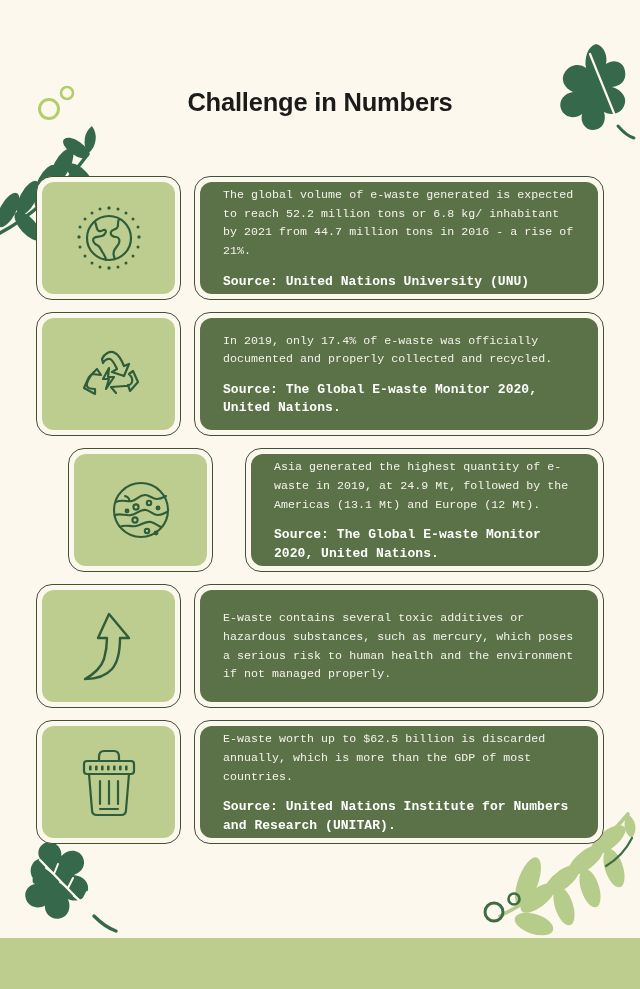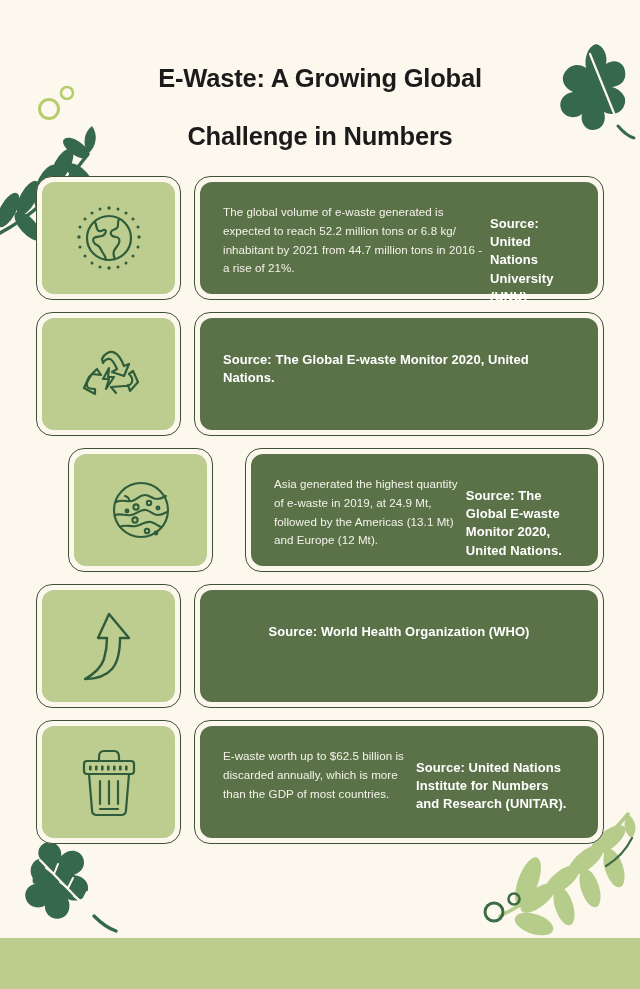--- a/index.html
+++ b/index.html
@@ -72,21 +72,21 @@
     display:flex; align-items:center; justify-content:center;
   }
   .icon-tile svg { display:block; }
 
   .text-outline { flex:1 1 auto; margin-left:13px; }
   .text-card {
     width:100%; height:100%;
     background:#5b7248;
     border-radius:12px;
     padding:21px 23px 20px 23px;
-    display:flex; flex-direction:row; justify-content:center;
+    display:flex; flex-direction:column; justify-content:center;font-family:Liberation Mono, monospace;
   }
   .stat-body {
     color:#f4f3ea;
     font-size:11.6px;
     line-height:1.62;
     letter-spacing:0.05px;
   }
   .stat-source {
     color:#ffffff;
     font-size:13px;
@@ -184,21 +184,20 @@
 <div class="deco" id="deco-circles-bottomright">
   <svg width="46" height="34" viewBox="0 0 46 34">
     <circle cx="12" cy="22" r="9" fill="none" stroke="#3f6b45" stroke-width="3"></circle>
     <circle cx="32" cy="9" r="5.5" fill="none" stroke="#3f6b45" stroke-width="2.6"></circle>
   </svg>
 </div>
 
 <div id="footer-band"></div>
 
 <h1 id="page-title">
-  <span class="l1">E-Waste: A Growing Global</span>
   <span class="l2">Challenge in Numbers</span>
 </h1>
 
 <div id="stat-list">
 
   <div class="stat-row row-h1">
     <div class="outline icon-tile-outline">
       <div class="icon-tile">
         <svg width="78" height="78" viewBox="0 0 78 78">
           <g fill="none" stroke="#2f5c3a" stroke-width="2.2" stroke-linecap="round" stroke-linejoin="round">
@@ -252,20 +251,21 @@
                      L23 57 L12 51 L17 40 Z"></path>
             <path d="M44 56 L39 50 L53 49 C56 49 59 48 60 45 C61 42 59 39 57 37
                      L61 34 L66 45 L58 54 L56 48"></path>
             <path d="M37 31 L31 42 L37 42 L34 52 L42 40 L36 40 Z"></path>
           </g>
         </svg>
       </div>
     </div>
     <div class="outline text-outline">
       <div class="text-card">
+        <p class="stat-body">In 2019, only 17.4% of e-waste was officially documented and properly collected and recycled.</p>
         <p class="stat-source">Source: The Global E-waste Monitor 2020, United Nations.</p>
       </div>
     </div>
   </div>
 
   <div class="stat-row row-h3">
     <div class="outline icon-tile-outline">
       <div class="icon-tile">
         <svg width="72" height="72" viewBox="0 0 72 72">
           <g fill="none" stroke="#2f5c3a" stroke-width="2.1" stroke-linecap="round" stroke-linejoin="round">
@@ -297,21 +297,21 @@
     <div class="outline icon-tile-outline">
       <div class="icon-tile">
         <svg width="66" height="76" viewBox="0 0 66 76">
           <path d="M33 6 L53 30 L44 30 C44 44 42 54 36 61 C29 69 18 71 9 71
                    C18 66 25 60 28 51 C30 44 31 37 31 30 L22 30 Z" fill="none" stroke="#2f5c3a" stroke-width="2.4" stroke-linejoin="round" stroke-linecap="round"></path>
         </svg>
       </div>
     </div>
     <div class="outline text-outline">
       <div class="text-card">
-        <p class="stat-source">Source: World Health Organization (WHO)</p>
+        <p class="stat-body">E-waste contains several toxic additives or hazardous substances, such as mercury, which poses a serious risk to human health and the environment if not managed properly.</p>
       </div>
     </div>
   </div>
 
   <div class="stat-row row-h5">
     <div class="outline icon-tile-outline">
       <div class="icon-tile">
         <svg width="72" height="76" viewBox="0 0 72 76">
           <g fill="none" stroke="#2f5c3a" stroke-width="2.2" stroke-linecap="round" stroke-linejoin="round">
             <path d="M26 13 C26 9 28 7 31 7 L41 7 C44 7 46 9 46 13 L46 17 L26 17 Z"></path>

